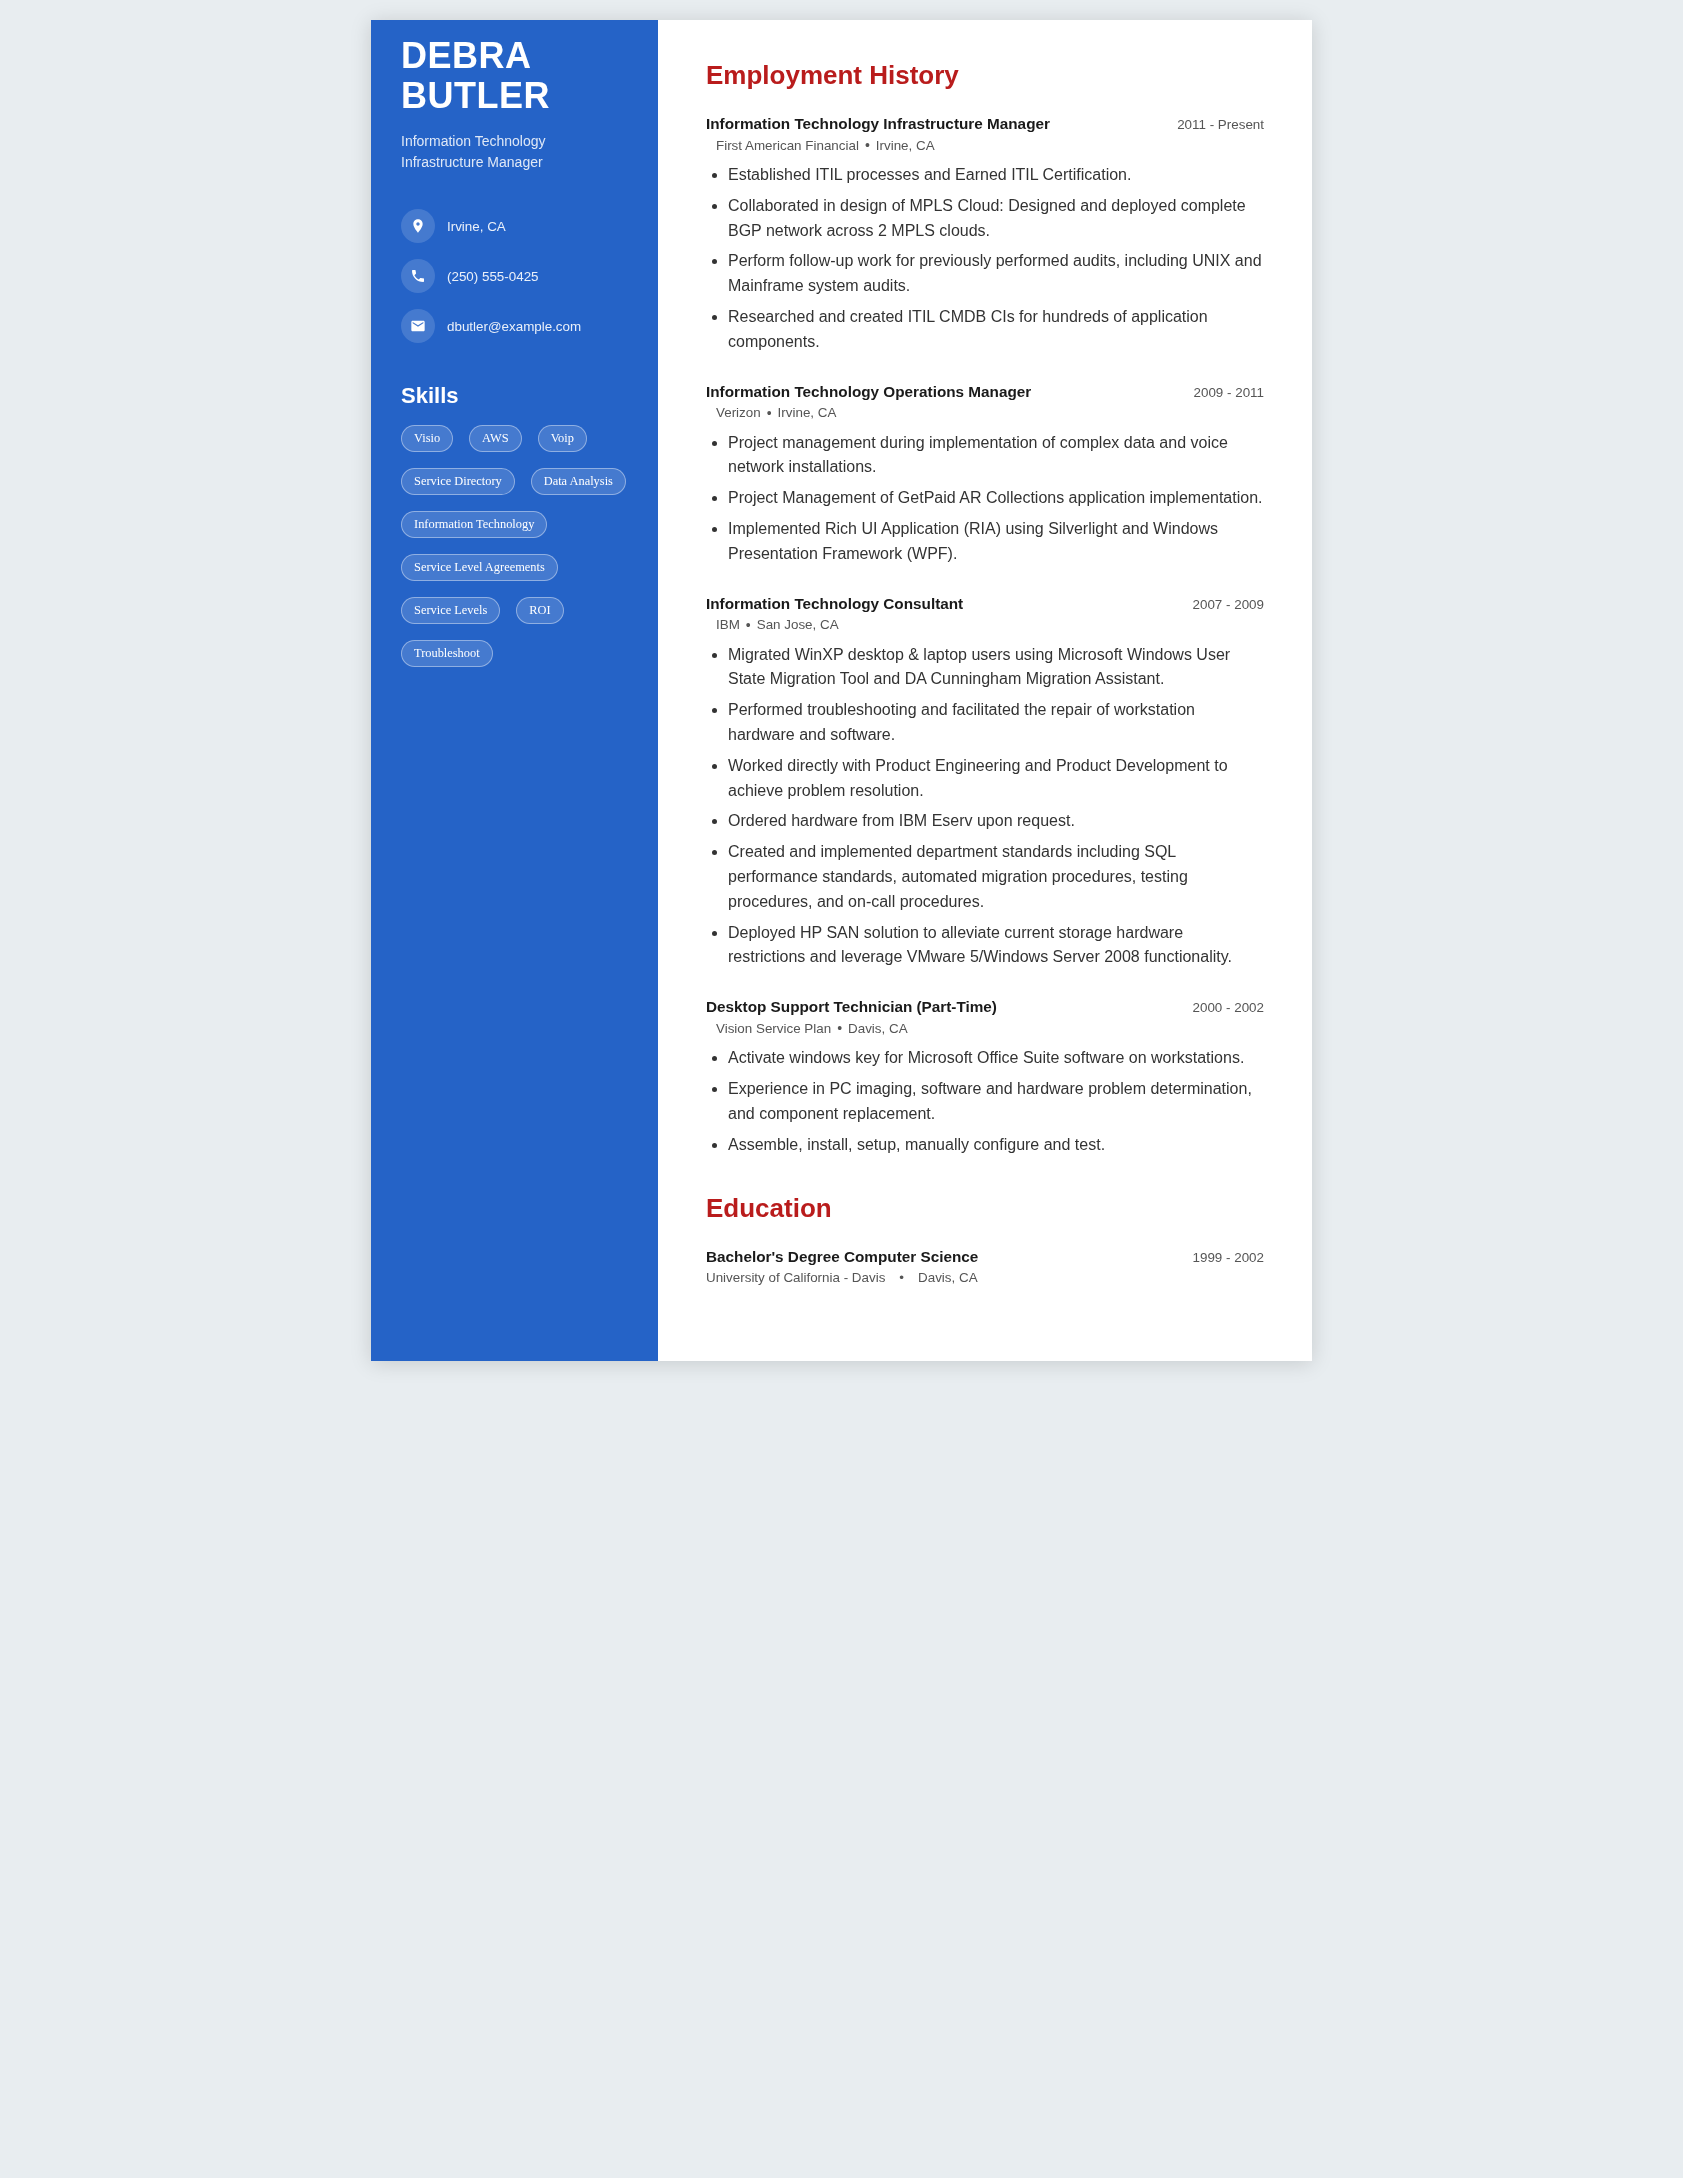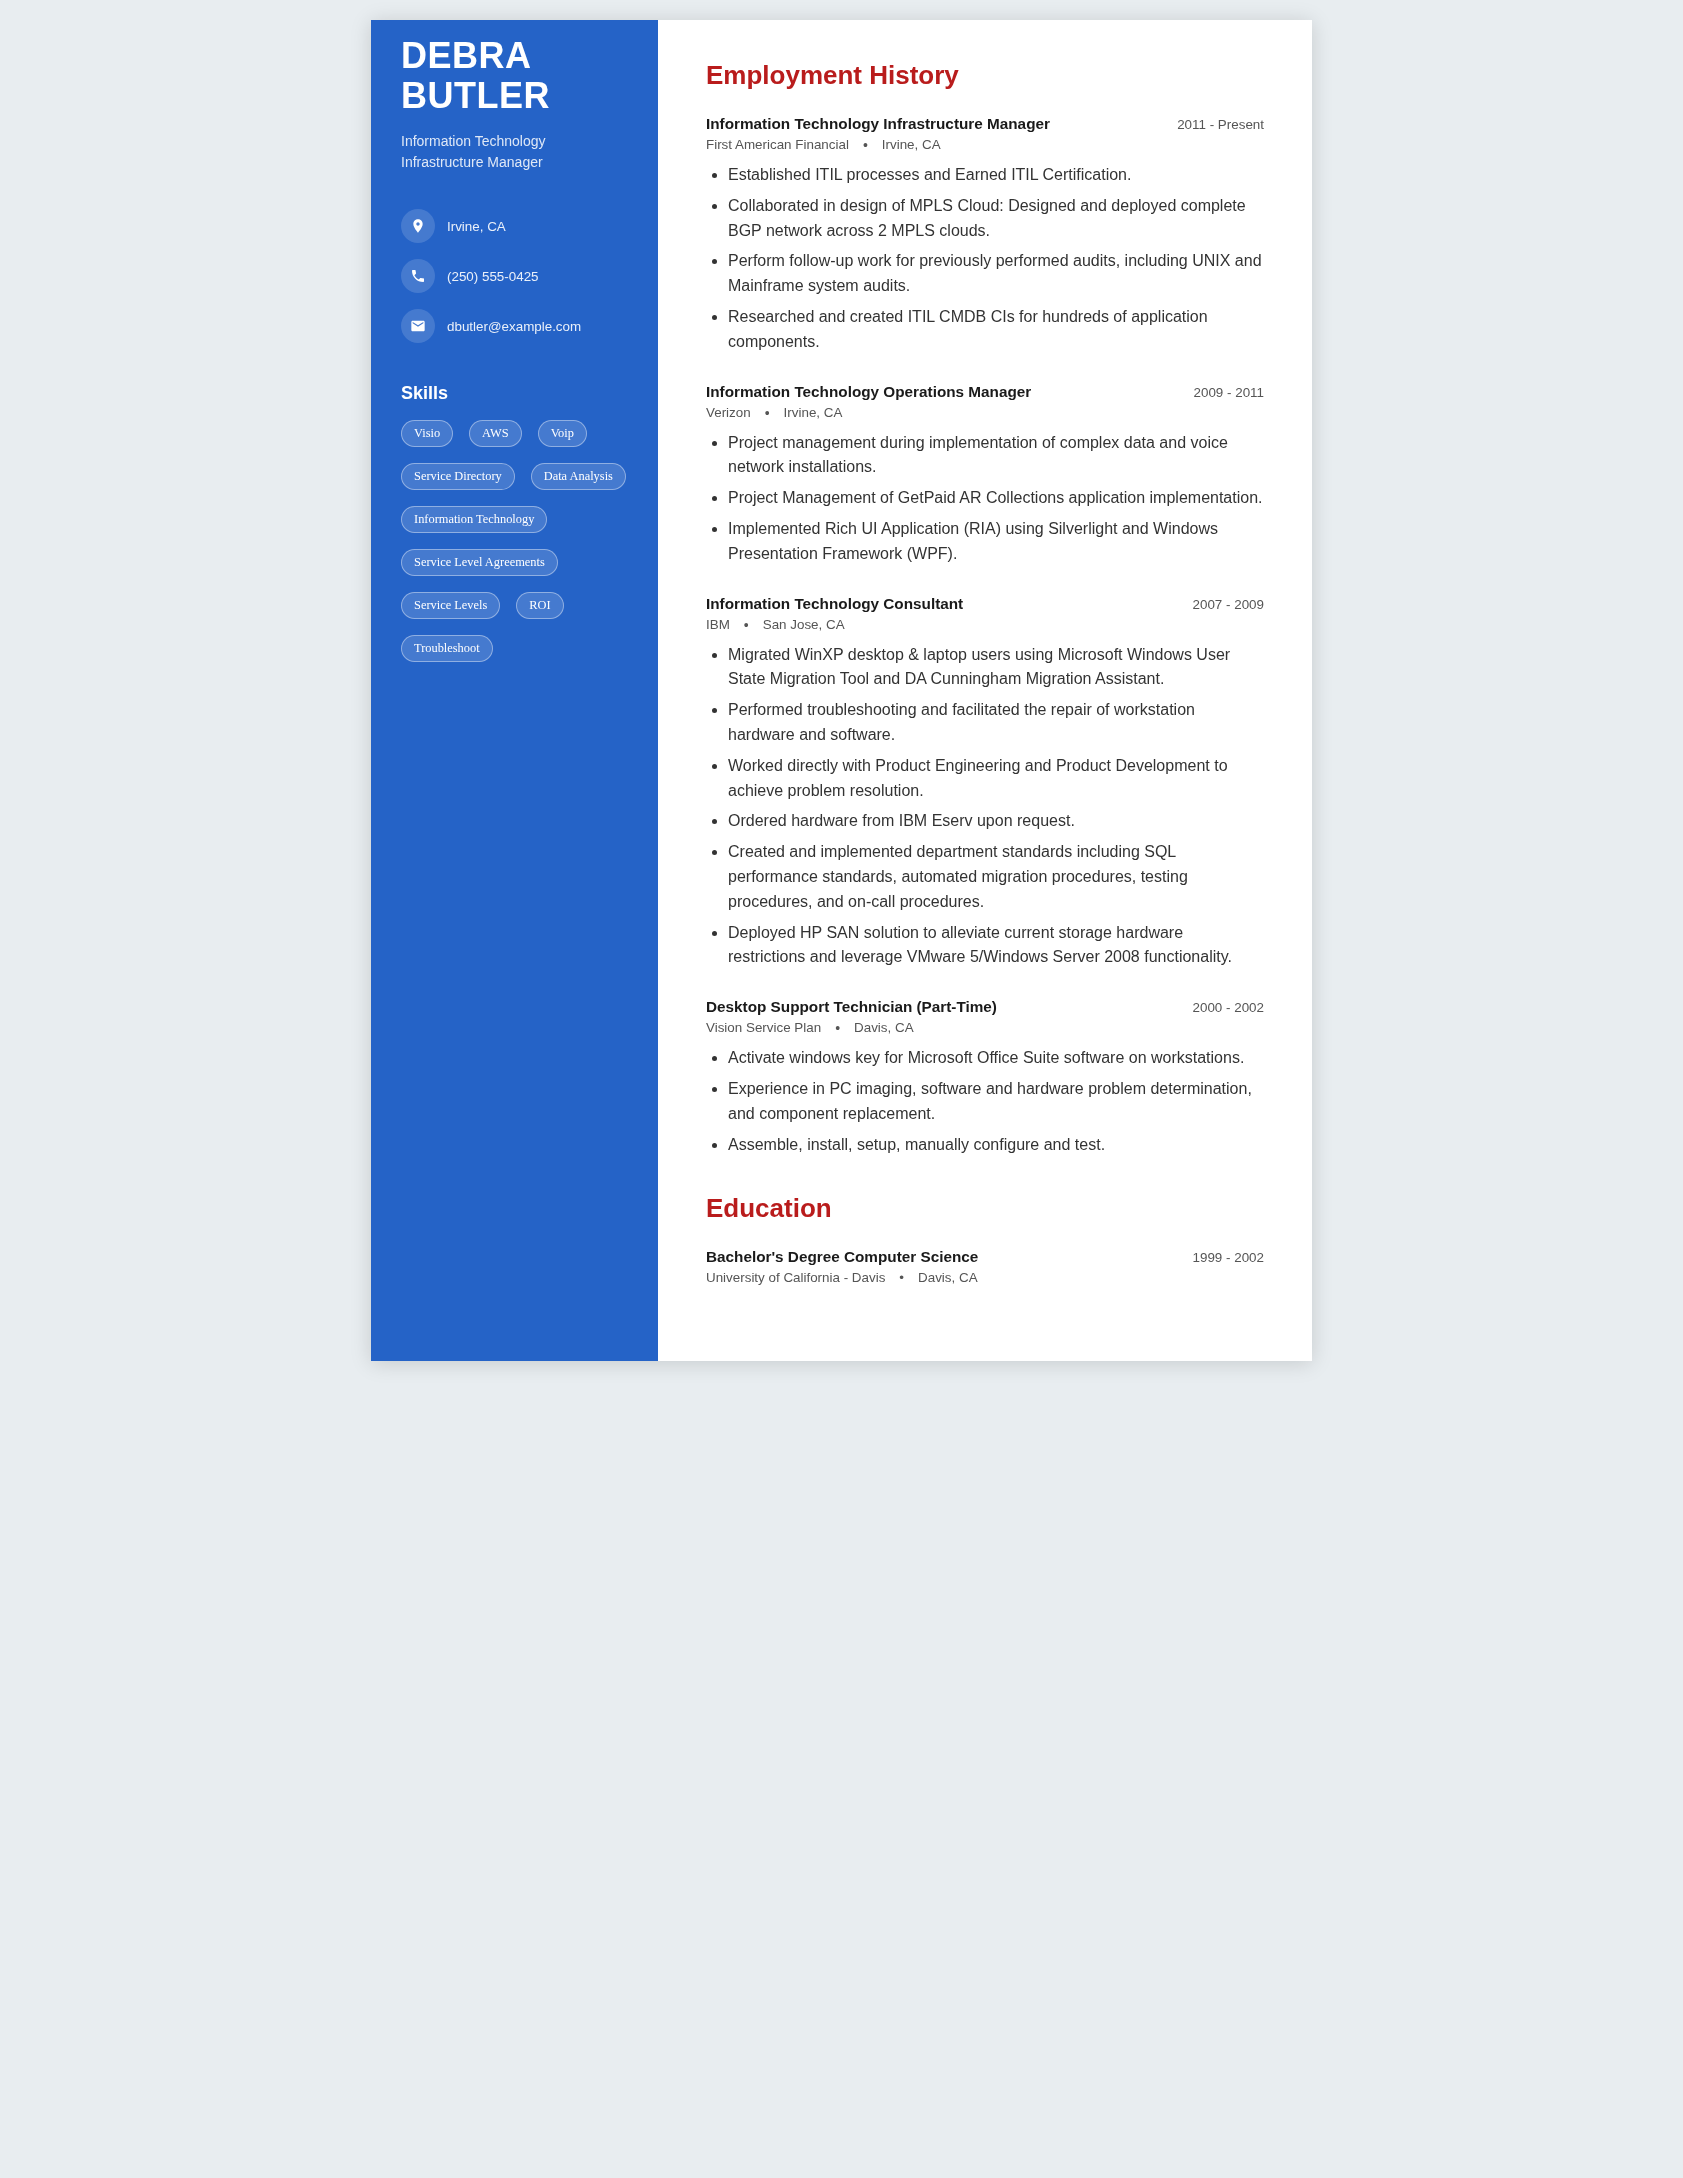--- a/index.html
+++ b/index.html
@@ -58,21 +58,21 @@
       align-items: center;
       justify-content: center;
       flex-shrink: 0;
       font-size: 14px;
     }
     .contact-text {
       font-size: 13.4px;
       color: rgba(255,255,255,0.9);
     }
     .skills-section-title {
-      font-size: 18px;
+      font-size: 22px;
       font-weight: 700;
       color: white;
       margin-bottom: 16px;
     }
     .skills-tags {
       display: flex;
       flex-wrap: wrap;
       gap: 16px;
       font-family: Liberation Serif, serif;
     }
@@ -117,22 +117,23 @@
     .job-dates {
       font-size: 13.4px;
       color: #555;
       white-space: nowrap;
     }
     .job-company {
       font-size: 13.4px;
       color: #555;
       margin-bottom: 10px;
       display: flex;
-      align-items: flex-start;
-      gap: 14px;
+      align-items: center;
+      gap: 6px;
+      margin-left: 10px;
     }
     .job-company .dot {
       font-size: 14px;
       color: #555;
     }
     .job-bullets {
       list-style: disc;
       padding-left: 22px;
     }
     .job-bullets li {

